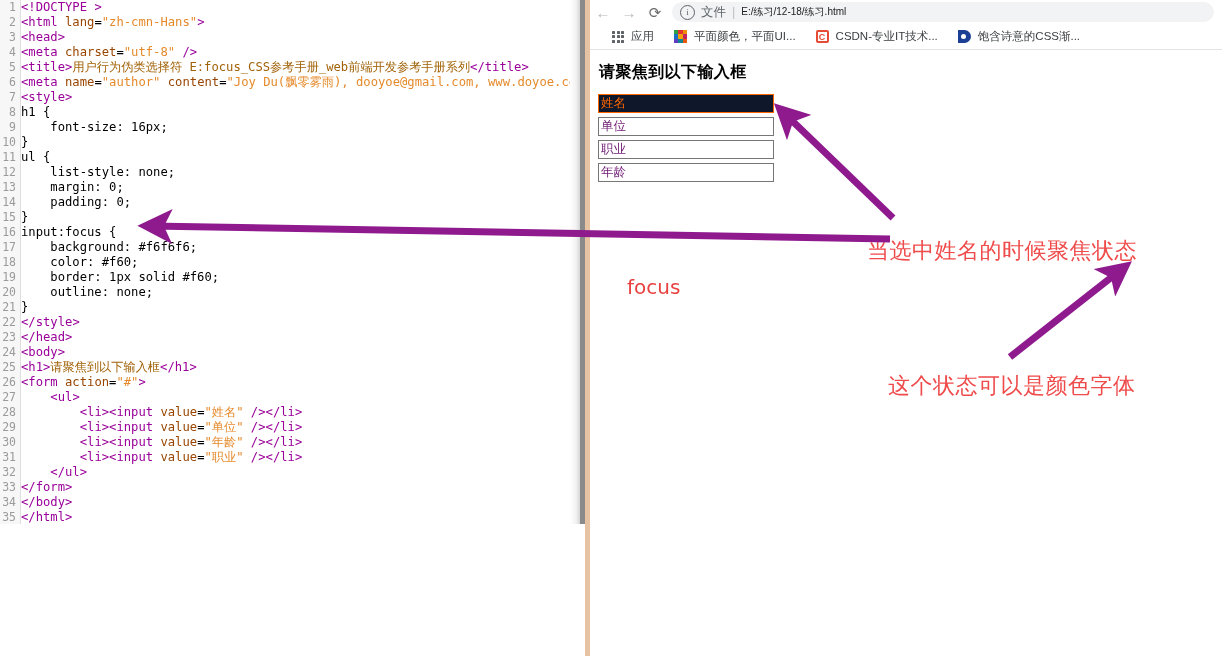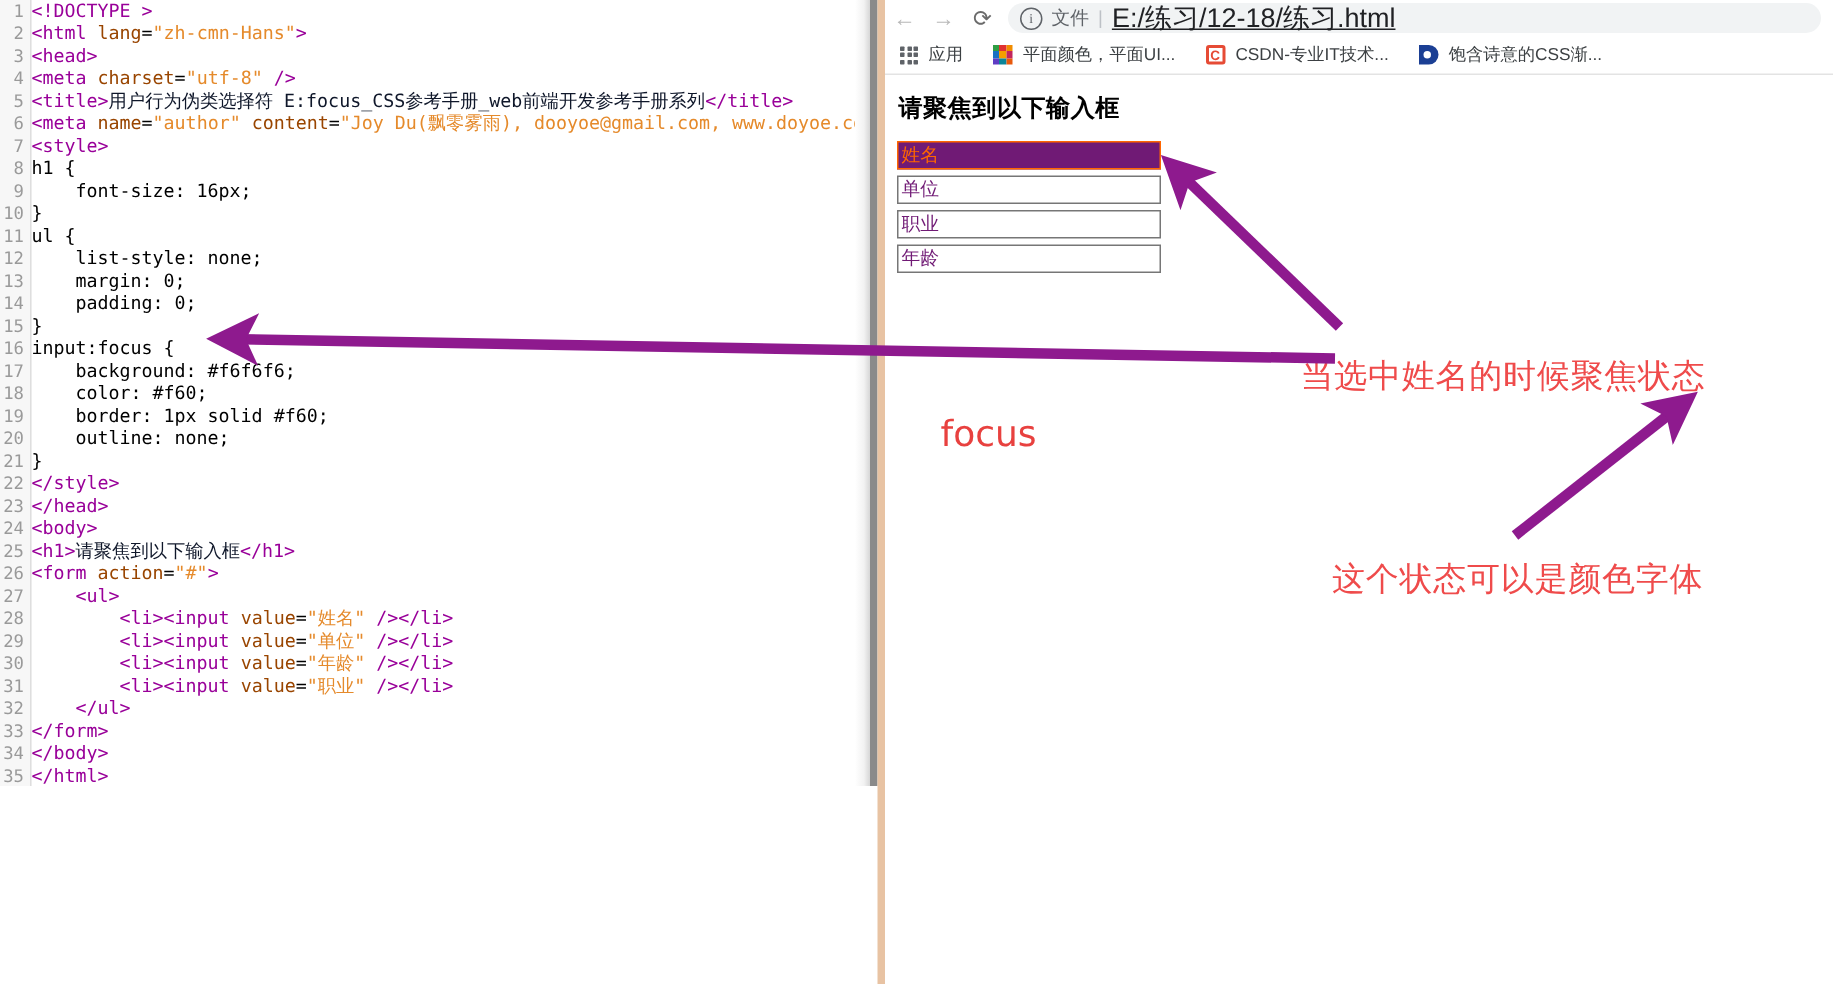--- a/index.html
+++ b/index.html
@@ -59,21 +59,21 @@
     vertical-align: top;
   }
   .src {
     display: inline-block;
     vertical-align: top;
     color: #000;
   }
   .tag     { color: #990099; }
   .attr    { color: #994500; text-align: center; }
   .val     { color: #e58a2b; }
-  .txt     { color: #0f172a; }
+  .txt     { color: #a16207; }
   .plain   { color: #000000; }
 
   
   #editor-scroll-shadow {
     position: absolute;
     left: 570px; top: 0;
     width: 10px; height: 656px;
     background: linear-gradient(to right,#ffffff 0%,#f2f2f2 60%,#d6d6d6 100%);
   }
   #editor-scrollbar {
@@ -134,31 +134,31 @@
     color: #5f6368;
     font-size: 9px;
     line-height: 13px;
     text-align: center;
     font-family: "Liberation Serif", serif;
     flex: 0 0 auto;
     margin-right: 6px;
   }
   #url-scheme { color: #5f6368; font-size: 12.5px; }
   #url-sep { color: #bdc1c6; margin: 0 6px; }
-  #url-path { color: #202124; font-size: 18px; text-decoration: underline; }
+  #url-path { color: #202124; font-size: 10px; }
 
   #bookmarks-bar {
     position: absolute;
     left: 0; top: 24px;
     width: 632px; height: 26px;
     background: #ffffff;
     border-bottom: 1px solid #e3e3e3;
     display: flex;
     align-items: center;
-    padding-left: 10px;
+    padding-left: 22px;
     box-sizing: border-box;
   }
   .bm {
     display: flex;
     align-items: center;
     margin-right: 20px;
     font-size: 11.5px;
     color: #3c4043;
     white-space: nowrap;
   }
@@ -245,30 +245,30 @@
     font-family: "DejaVu Sans", sans-serif;
     padding: 1px 2px;
     box-sizing: content-box;
     border: 1px solid #767676;
     background: #ffffff;
     color: #701a75;
     outline: none;
     display: block;
   }
   .inp.focused {
-    background: #701a75;
+    background: #0f172a;
     color: #ff6600;
     border: 1px solid #ff6600;
   }
 
   
   #focus-word {
     position: absolute;
     left: 37px; top: 224px;
-    font-size: 24px;
+    font-size: 20px;
     color: #e8413f;
     font-family: "DejaVu Sans", sans-serif;
   }
 
   
   .anno {
     position: absolute;
     color: #ef4b4b;
     font-size: 22px;
     font-family: "DejaVu Sans", sans-serif;

